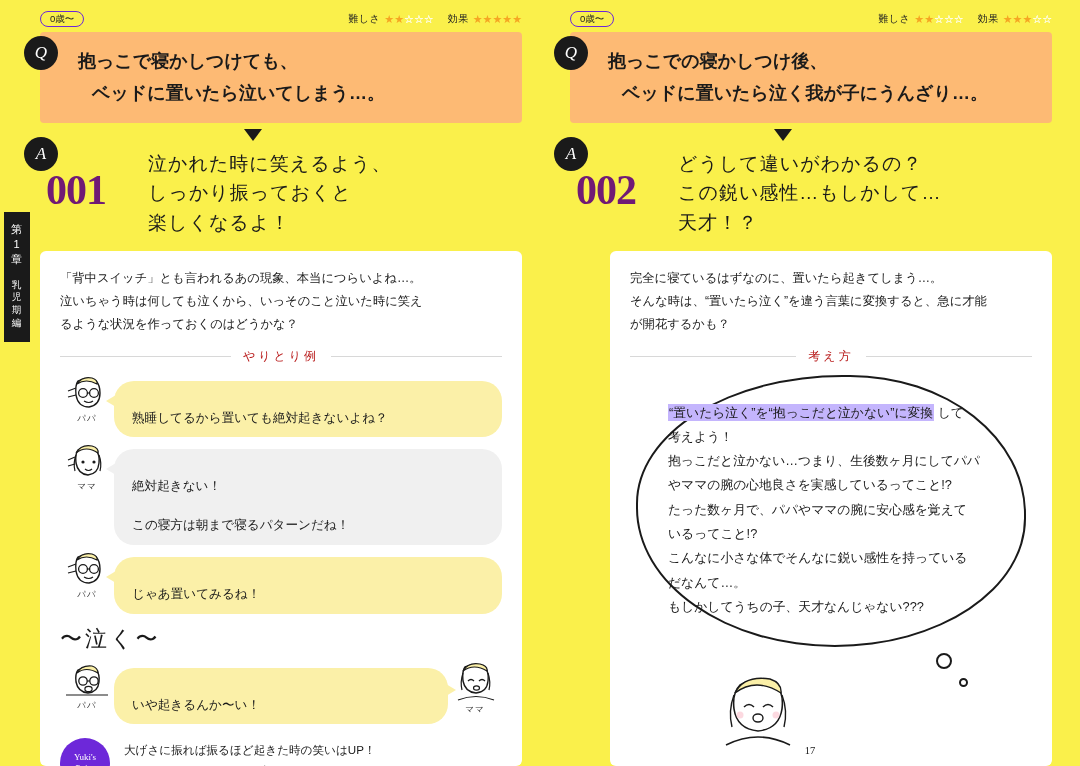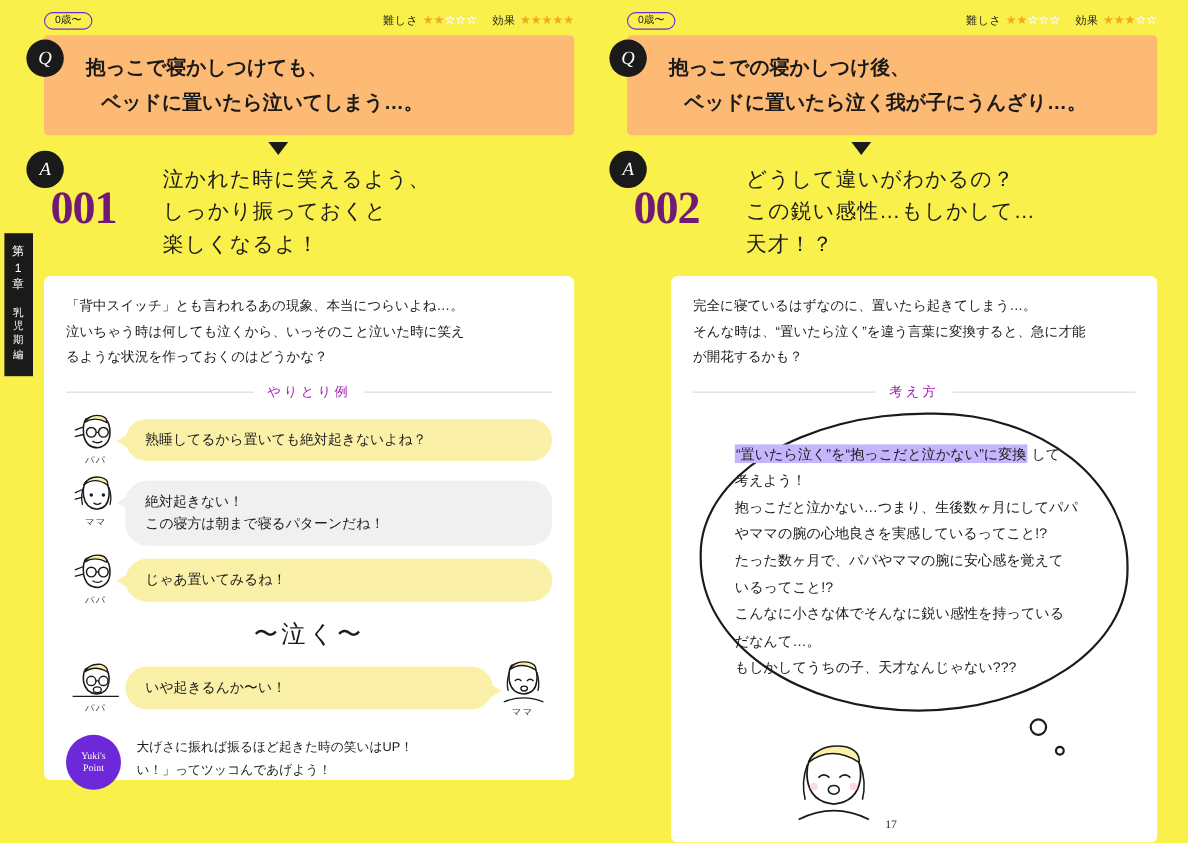--- a/index.html
+++ b/index.html
@@ -111,34 +111,34 @@
   .a-lines div { white-space: pre; }
 
   
   .panel {
     background: #fff;
     border-radius: 6px;
     margin-top: 14px;
     padding: 16px 20px 14px 20px;
     position: relative;
   }
-  .panel.left-panel { height: 458px; }
+  .panel.left-panel { height: 515px; }
   .panel.right-panel { height: 515px; margin-left: 40px; }
 
   .intro {
     font-size: 12.3px;
     line-height: 1.85;
     color: #1a1a1a;
   }
   .intro div { white-space: pre; }
 
   .section-head {
     display: flex; align-items: center;
     margin: 12px 0 10px 0;
-    color: #a21caf;
+    color: #b91c1c;
   }
   .section-head .ln { flex: 1; height: 1px; background: #d8d8d8; }
   .section-head .txt {
     font-size: 12px; letter-spacing: 3px;
     padding: 0 12px;
   }
 
   
   .dialogue { }
   .dlg-row { display: flex; align-items: flex-start; margin-bottom: 6px; }
@@ -149,21 +149,21 @@
     border-radius: 20px;
     padding: 9px 18px;
     font-size: 12.6px;
     line-height: 1.65;
     color: #1a1a1a;
     margin-top: 6px;
     flex: 1;
   }
   .bubble.yellow { background: #fbf0a8; }
   .bubble.gray { background: #f0f0f0; }
-  .bubble div { white-space: pre; }
+  .bubble div { white-space: pre; margin-top: 18px; }
   .bubble::before {
     content: "";
     position: absolute;
     left: -8px; top: 14px;
     width: 0; height: 0;
     border-top: 6px solid transparent;
     border-bottom: 6px solid transparent;
     border-right: 10px solid #fbf0a8;
   }
   .bubble.gray::before { border-right-color: #f0f0f0; }
@@ -172,21 +172,21 @@
     content: "";
     position: absolute;
     right: -8px; top: 16px;
     width: 0; height: 0;
     border-top: 6px solid transparent;
     border-bottom: 6px solid transparent;
     border-left: 10px solid #fbf0a8;
   }
 
   .naku {
-    text-align: center;
+    text-align: left;
     font-size: 22px;
     letter-spacing: 3px;
     margin: 10px 0 8px 0;
     color: #1a1a1a;
   }
 
   
   .thought {
     position: relative;
     background: #fff;

